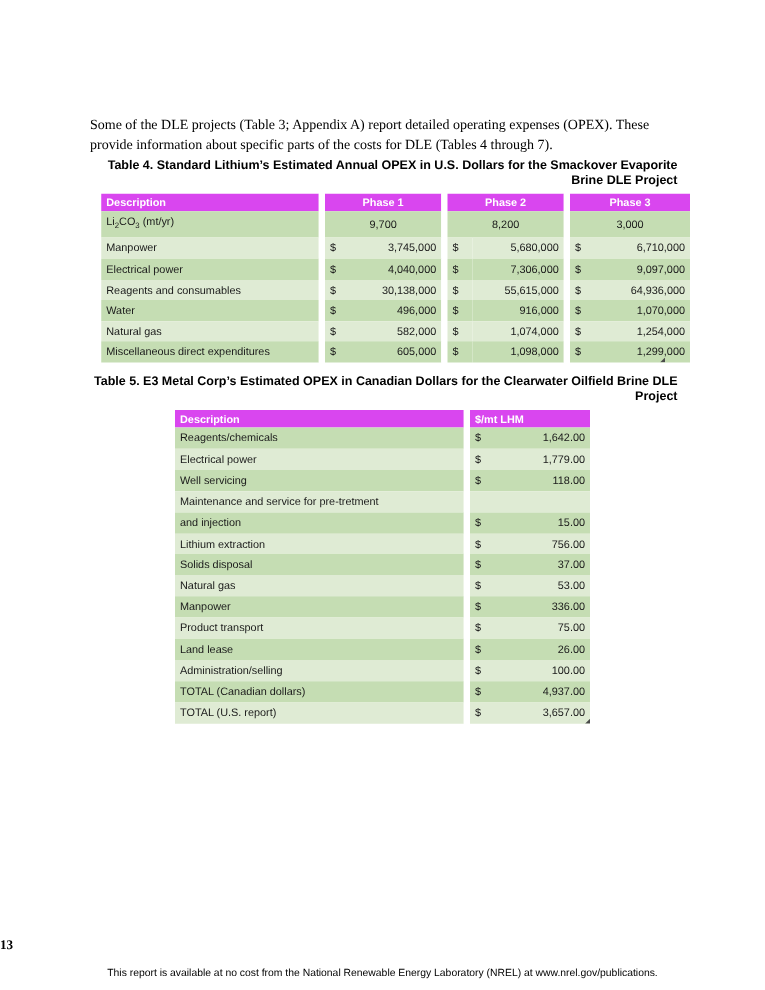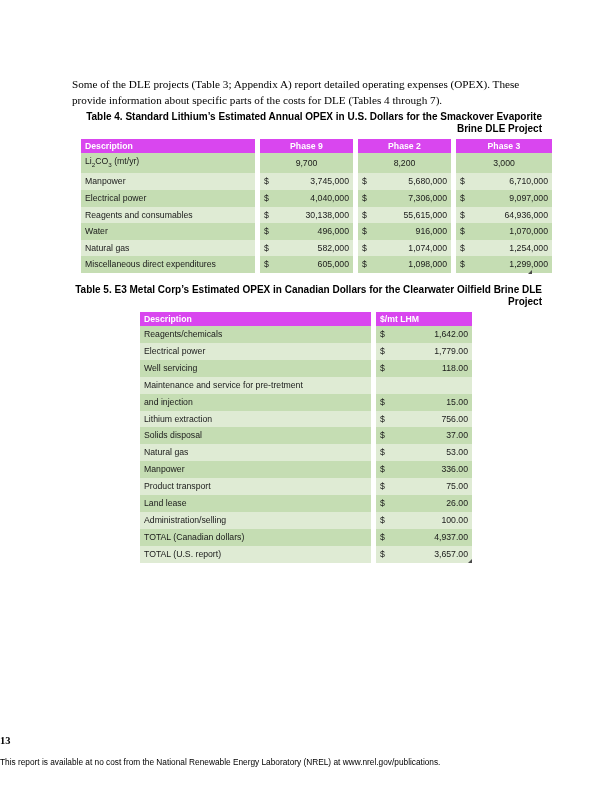--- a/index.html
+++ b/index.html
@@ -11,21 +11,21 @@
     height: 792px;
     background: #ffffff;
     font-family: "Liberation Serif", serif;
     color: #000000;
     position: relative;
     overflow: hidden;
   }
 
   .page {
     position: absolute;
-    left: 0; top: 0;
+    left: 0; top: 16px;
     width: 612px;
     height: 584px;
   }
 
   
   .body-para {
     position: absolute;
     left: 72px;
     top: 65px;
     width: 470px;
@@ -120,21 +120,21 @@
     font-family: "Liberation Serif", serif;
     font-weight: bold;
     font-size: 10.5px;
     color: #000;
   }
   .footer-note {
     position: absolute;
     left: 0;
     top: 757px;
     width: 612px;
-    text-align: left;
+    text-align: center;
     font-family: "Liberation Sans", sans-serif;
     font-size: 8.3px;
     color: #000;
   }
   sub { font-size: 0.72em; }
 </style>
 </head>
 <body>
 
 <div class="page">
@@ -153,21 +153,21 @@
       <col style="width:20px">
       <col style="width:73px">
       <col style="width:5px">
       <col style="width:20px">
       <col style="width:76px">
     </colgroup>
     <thead>
       <tr>
         <th class="c-desc">Description</th>
         <th class="gap"></th>
-        <th class="th-ctr" colspan="2">Phase 9</th>
+        <th class="th-ctr" colspan="2">Phase 1</th>
         <th class="gap"></th>
         <th class="th-ctr" colspan="2">Phase 2</th>
         <th class="gap"></th>
         <th class="th-ctr" colspan="2">Phase 3</th>
       </tr>
     </thead>
     <tbody id="table4-body">
         <tr class="band-a">
           <td class="c-desc">Li<sub>2</sub>CO<sub>3</sub> (mt/yr)</td>
           <td class="gap"></td>

